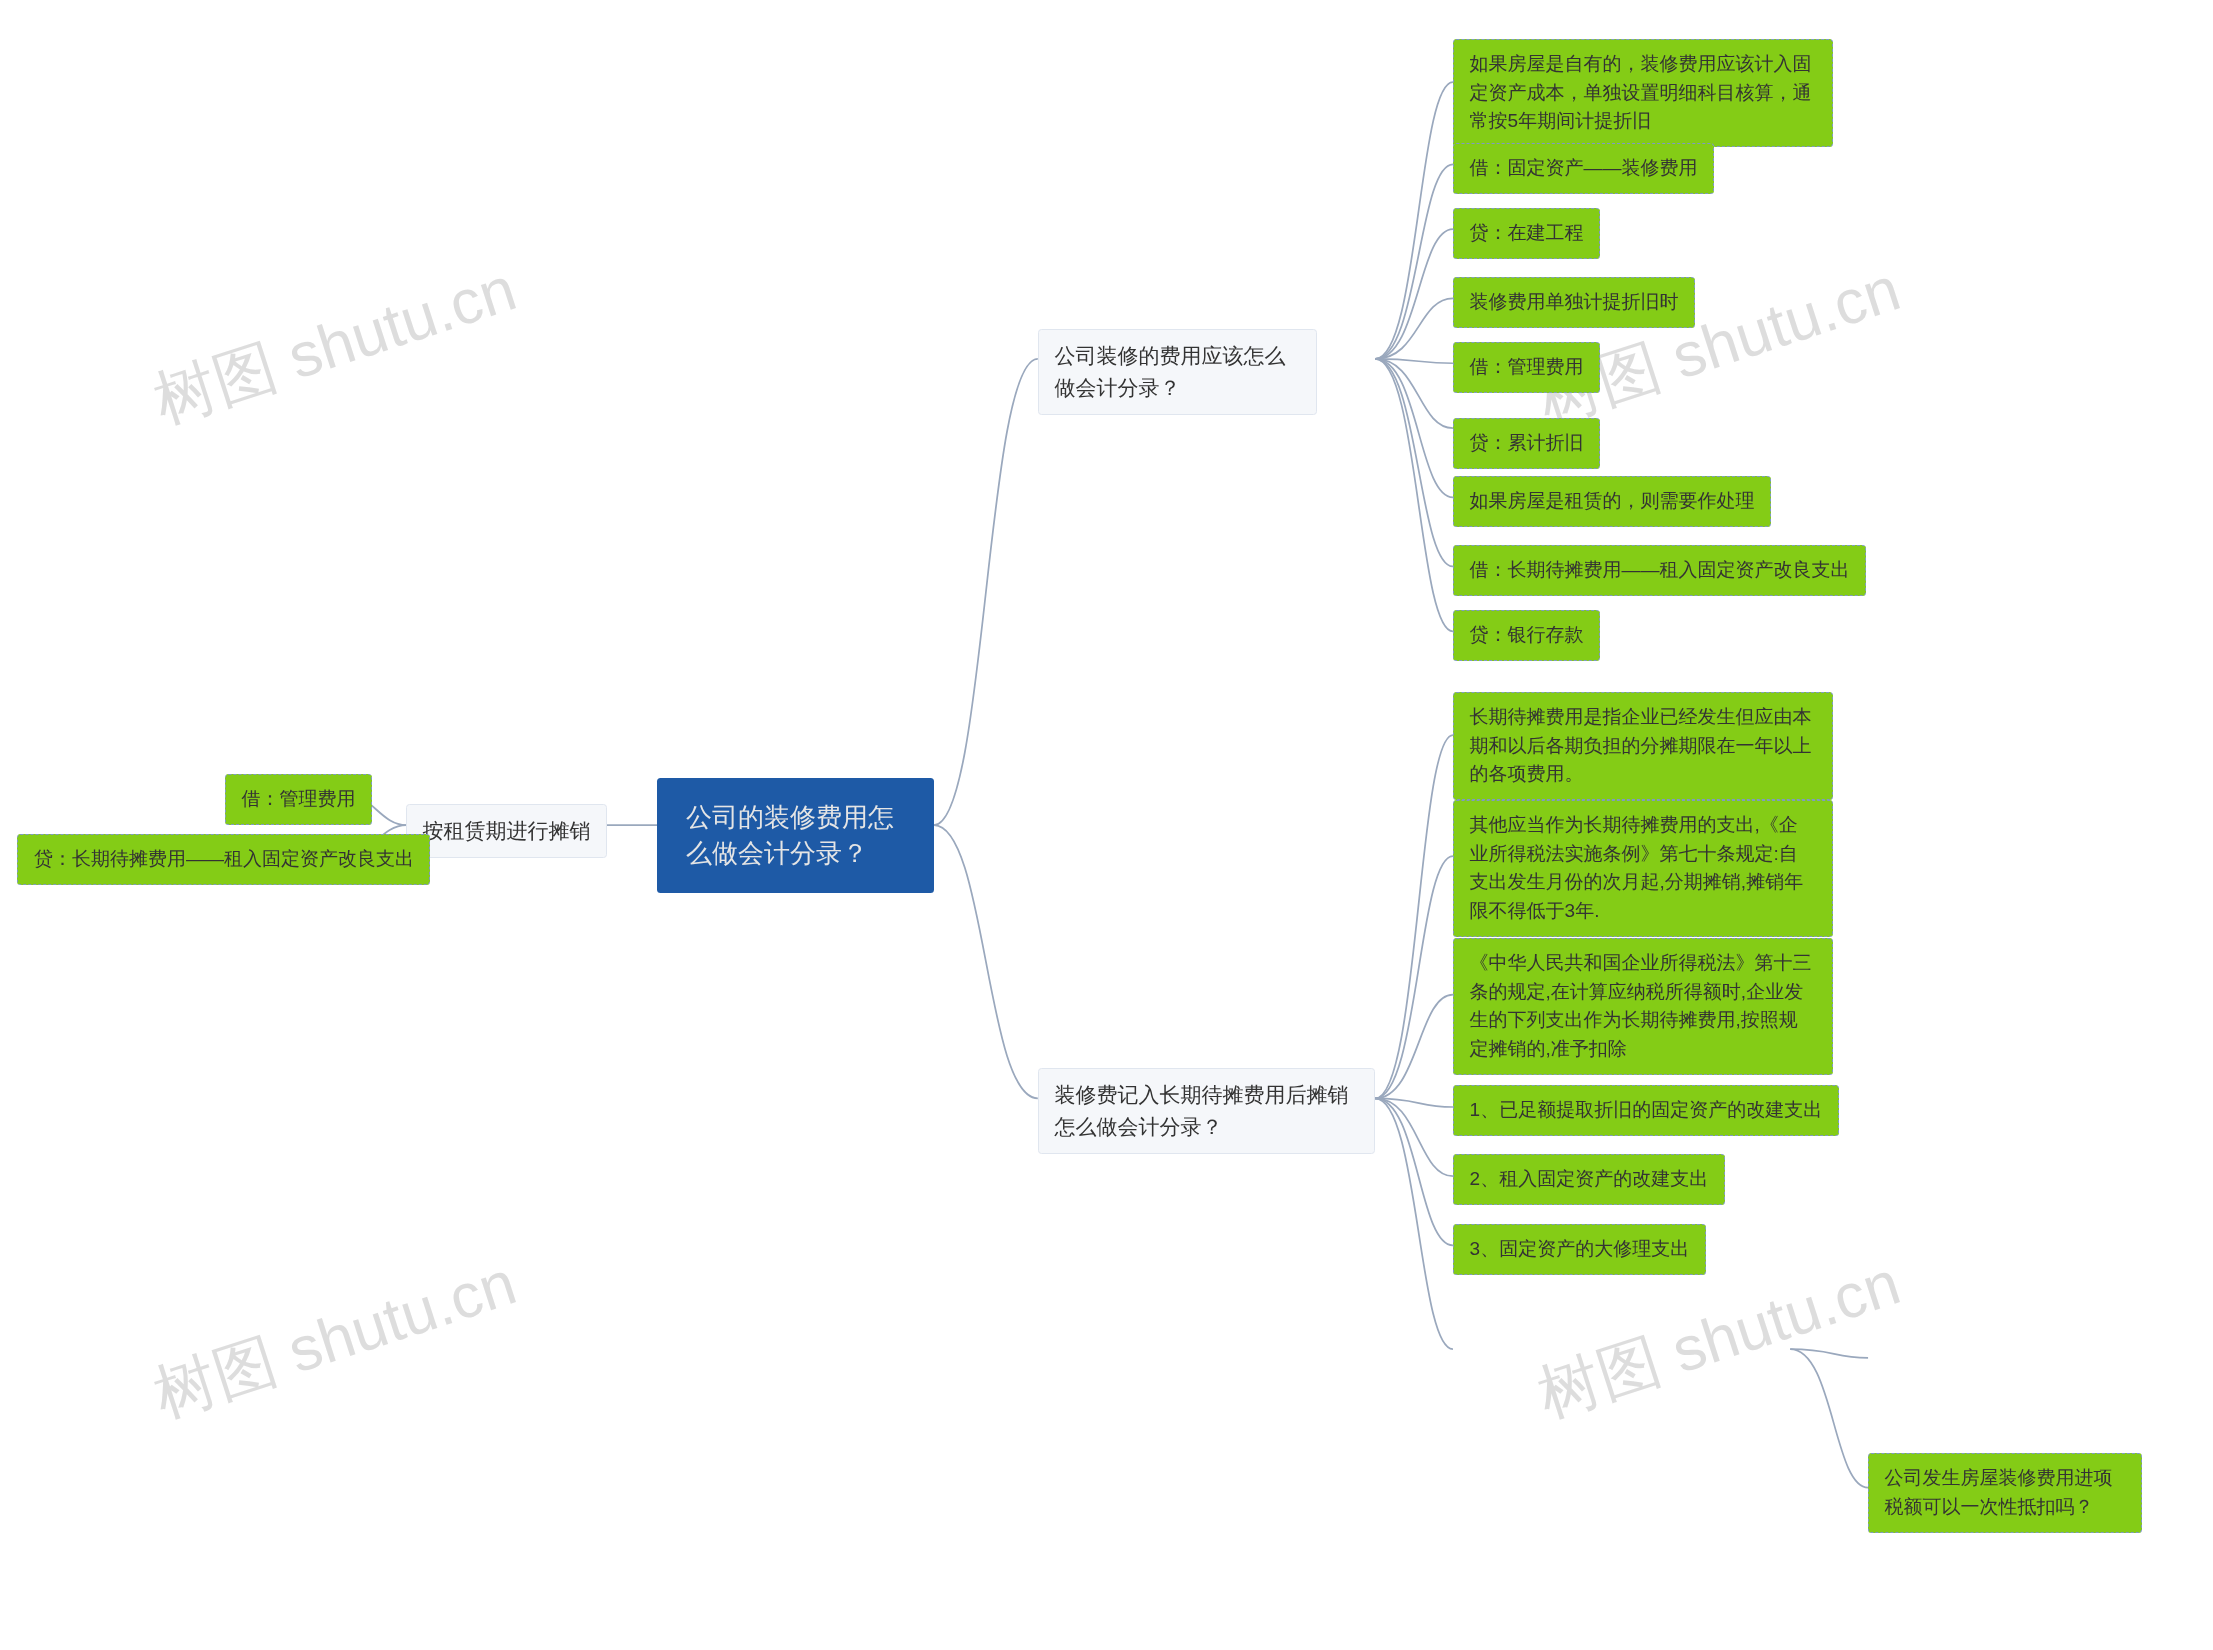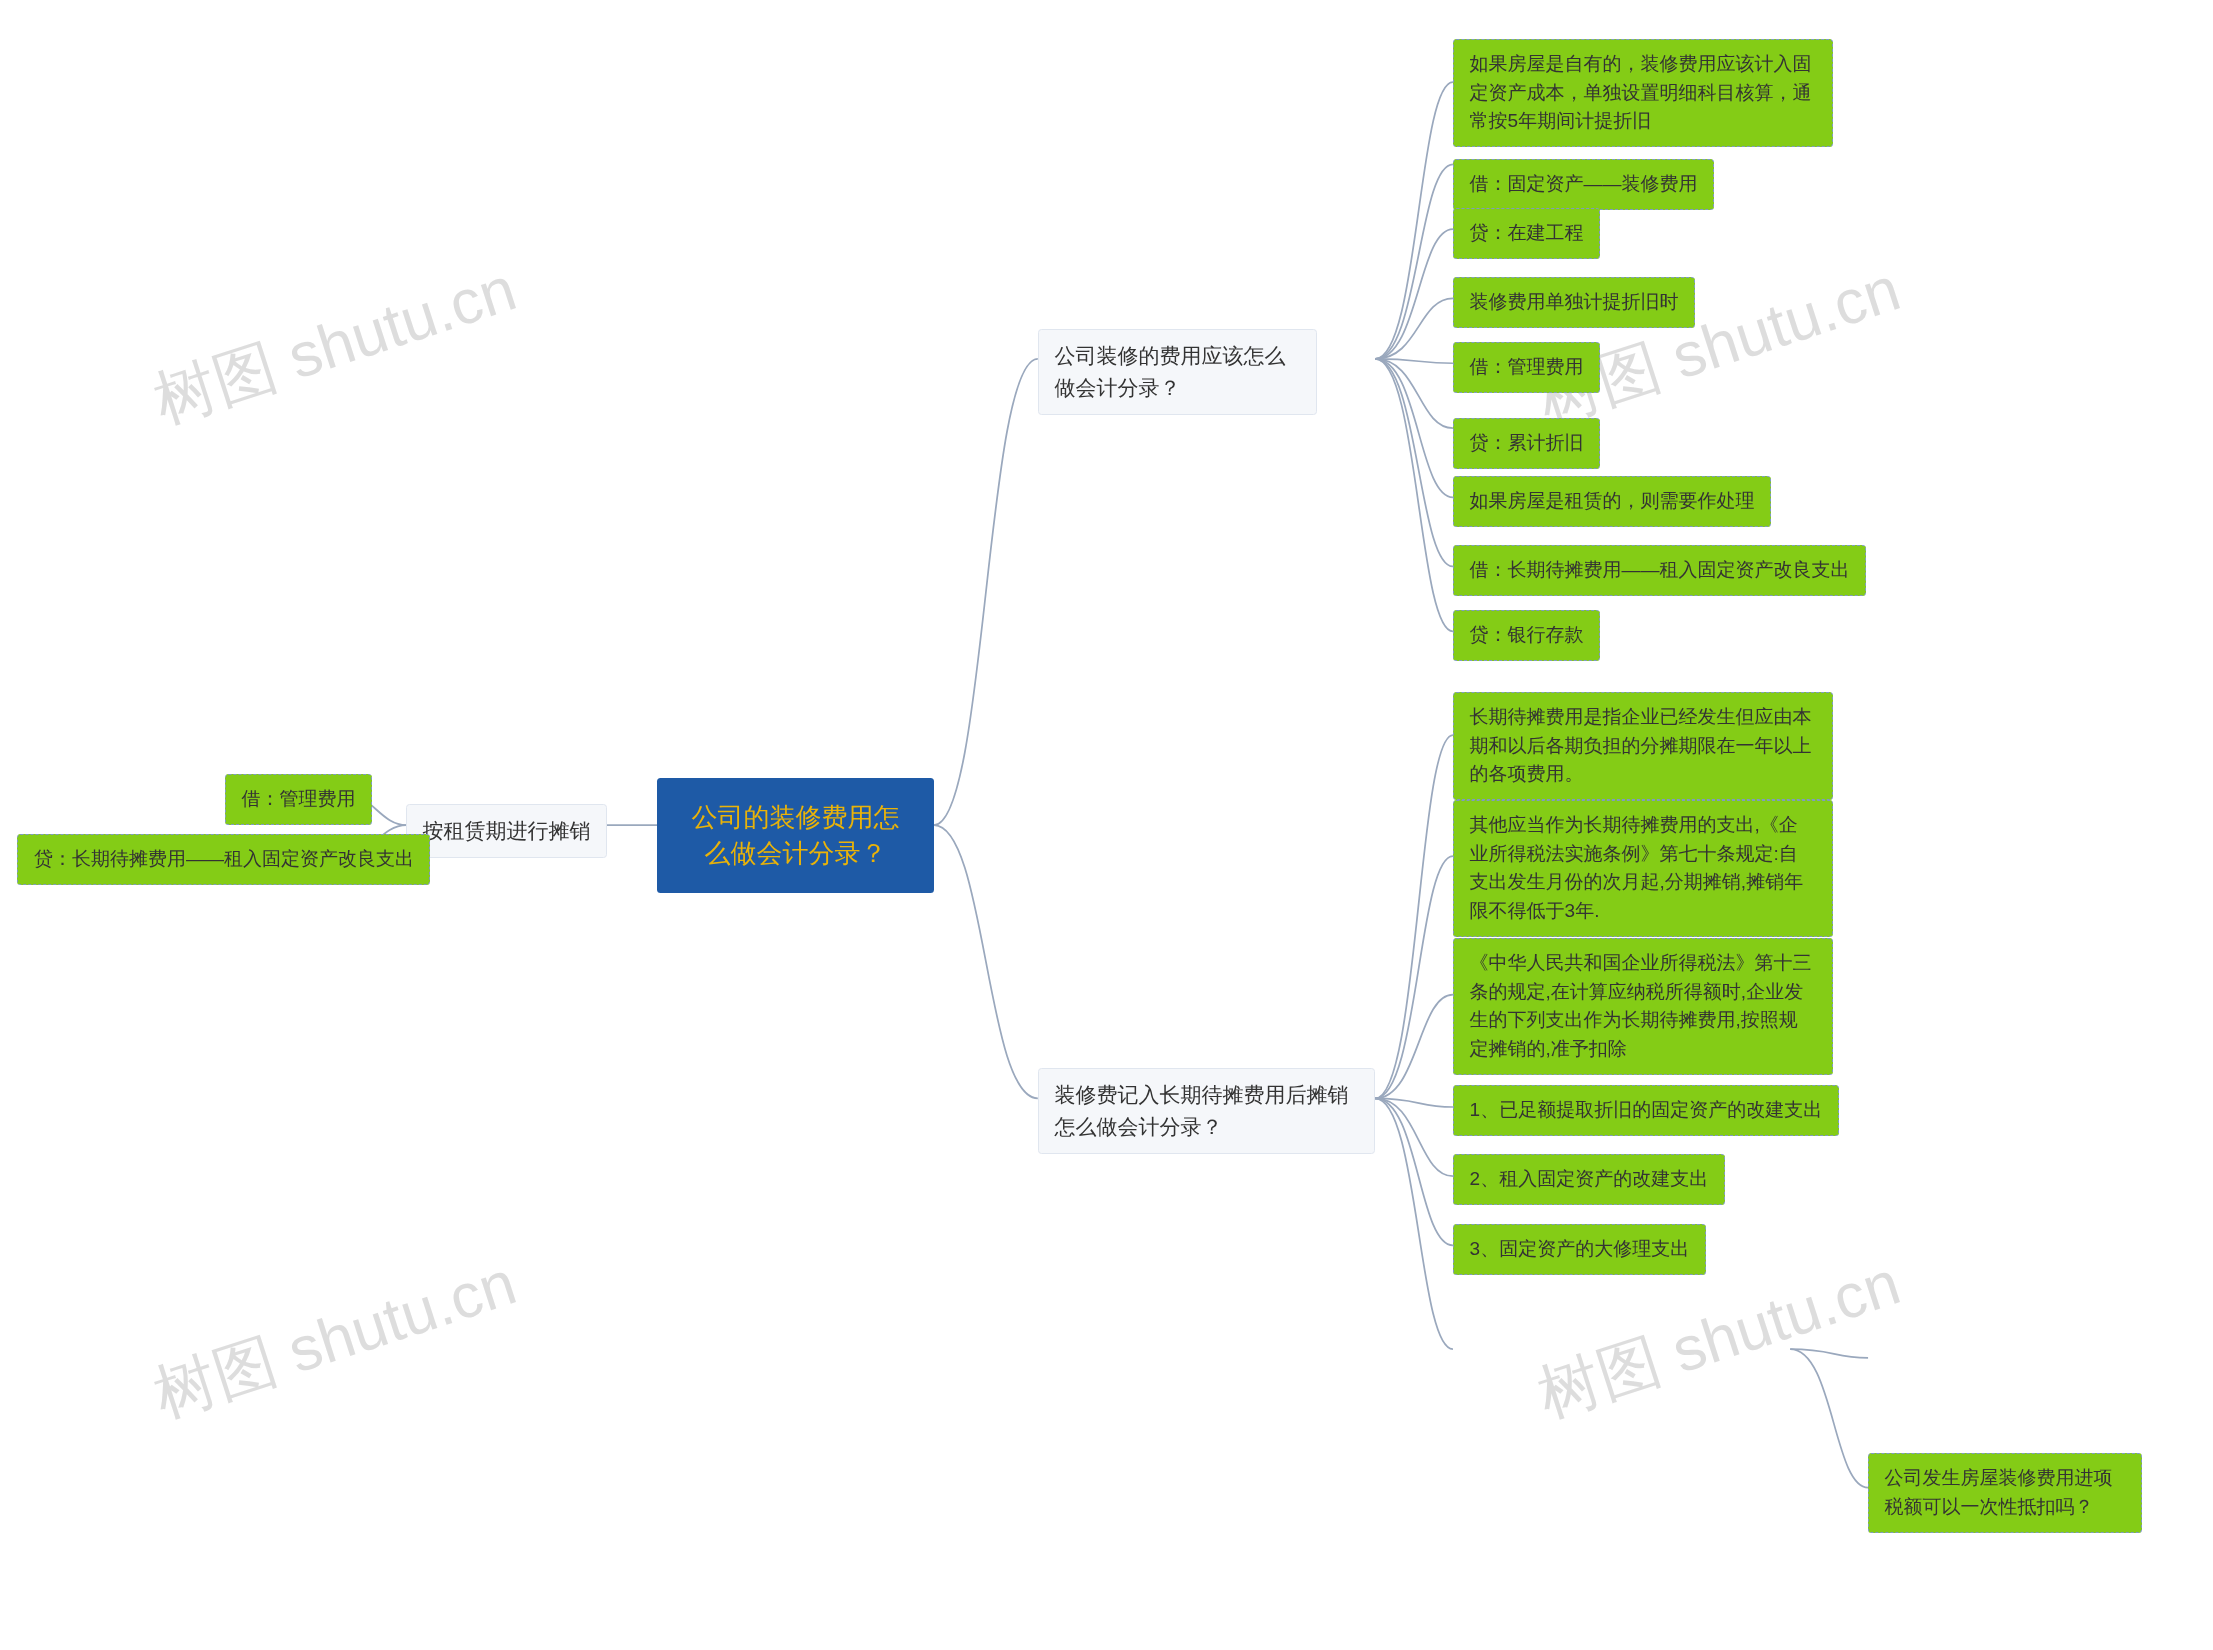--- a/index.html
+++ b/index.html
@@ -1,18 +1,18 @@
 <!DOCTYPE html>
 <html style="font-size:14px"><head>
 <meta charset="utf-8">
 <style>
   html,body{margin:0;padding:0;width:2214px;height:1651px;background:#fff;font-family:"Microsoft YaHei","PingFang SC",Arial,sans-serif;color:#333;overflow:hidden}
   .canvas{position:relative;width:2214px;height:1651px}
   .node{position:absolute;box-sizing:border-box;padding:10.4px 15.6px;font-size:19px;line-height:1.5;border:1.7px dashed #7f9ac4;background:#84cc16;border-radius:3.5px}
-  .node-root{background:#1e5aa6;color:#eab308;border:none;font-size:26px;line-height:1.4;text-align:center;padding:21px 29px}
+  .node-root{background:#1e5aa6;color:#e5e5e5;border:none;font-size:26px;line-height:1.4;text-align:left;padding:21px 29px}
   .node-sub{background:#f5f7fa;border:1.7px solid #e0e6ef;font-size:21px}
   .wm{position:absolute;color:#888;opacity:0.28;font-size:62px;transform:rotate(-18deg);white-space:nowrap;pointer-events:none;font-family:Arial,"Microsoft YaHei",sans-serif}
   svg.connectors{position:absolute;top:0;left:0;width:2214px;height:1651px;pointer-events:none}
   path.conn{stroke:#9aa8bd;stroke-width:2;fill:none}
 </style>
 </head>
 <body>
 
 <div class="canvas">
 
@@ -54,21 +54,21 @@
 
   <div class="node node-root" style="left:657px;top:778px;width:277px">公司的装修费用怎么做会计分录？</div>
 
   <div class="node node-sub" style="left:406px;top:804px">按租赁期进行摊销</div>
   <div class="node" style="left:225px;top:774px">借：管理费用</div>
   <div class="node" style="left:17.3px;top:834px">贷：长期待摊费用——租入固定资产改良支出</div>
 
   <div class="node node-sub" style="left:1038px;top:329px;width:279px">公司装修的费用应该怎么做会计分录？</div>
 
   <div class="node" style="left:1453px;top:39px;width:380px">如果房屋是自有的，装修费用应该计入固定资产成本，单独设置明细科目核算，通常按5年期间计提折旧</div>
-  <div class="node" style="left:1453px;top:159px">借：固定资产——装修费用</div>
+  <div class="node" style="left:1453px;top:143px">借：固定资产——装修费用</div>
   <div class="node" style="left:1453px;top:208px">贷：在建工程</div>
   <div class="node" style="left:1453px;top:277px">装修费用单独计提折旧时</div>
   <div class="node" style="left:1453px;top:342px">借：管理费用</div>
   <div class="node" style="left:1453px;top:418px">贷：累计折旧</div>
   <div class="node" style="left:1453px;top:476px">如果房屋是租赁的，则需要作处理</div>
   <div class="node" style="left:1453px;top:545px">借：长期待摊费用——租入固定资产改良支出</div>
   <div class="node" style="left:1453px;top:610px">贷：银行存款</div>
 
   <div class="node node-sub" style="left:1038px;top:1068px;width:337px">装修费记入长期待摊费用后摊销怎么做会计分录？</div>
 

